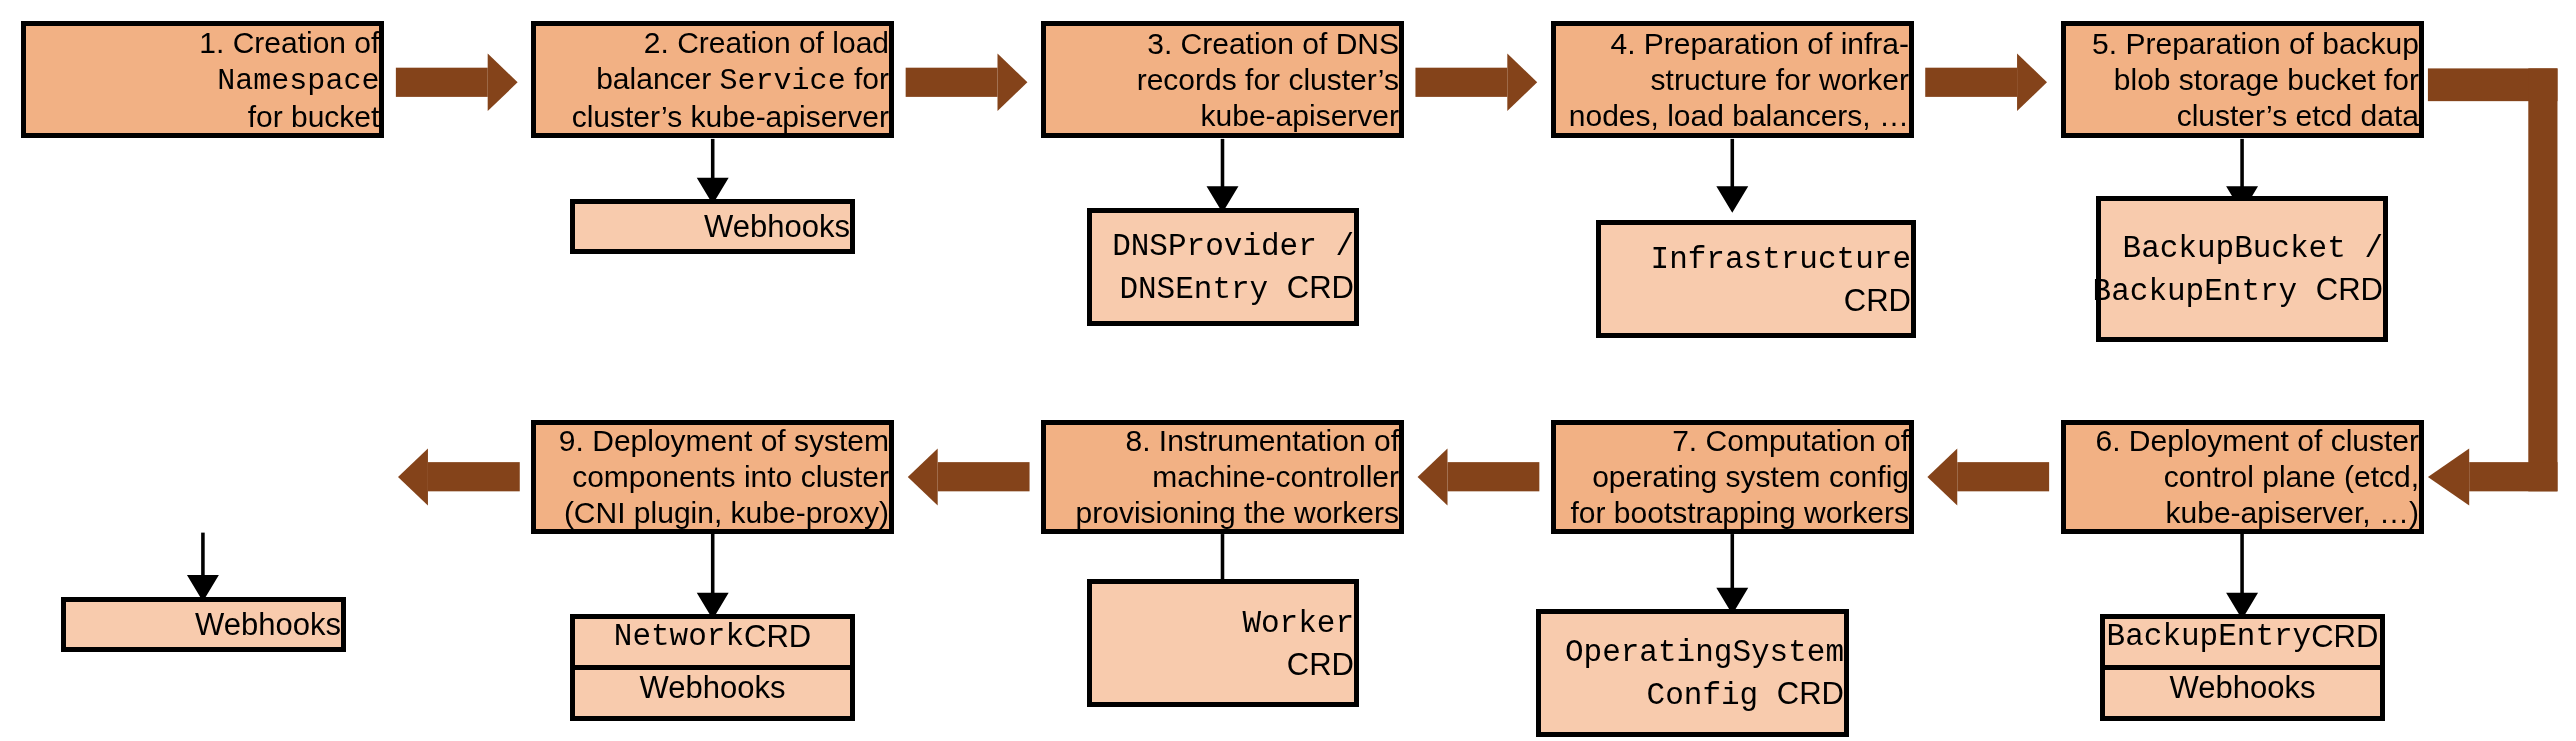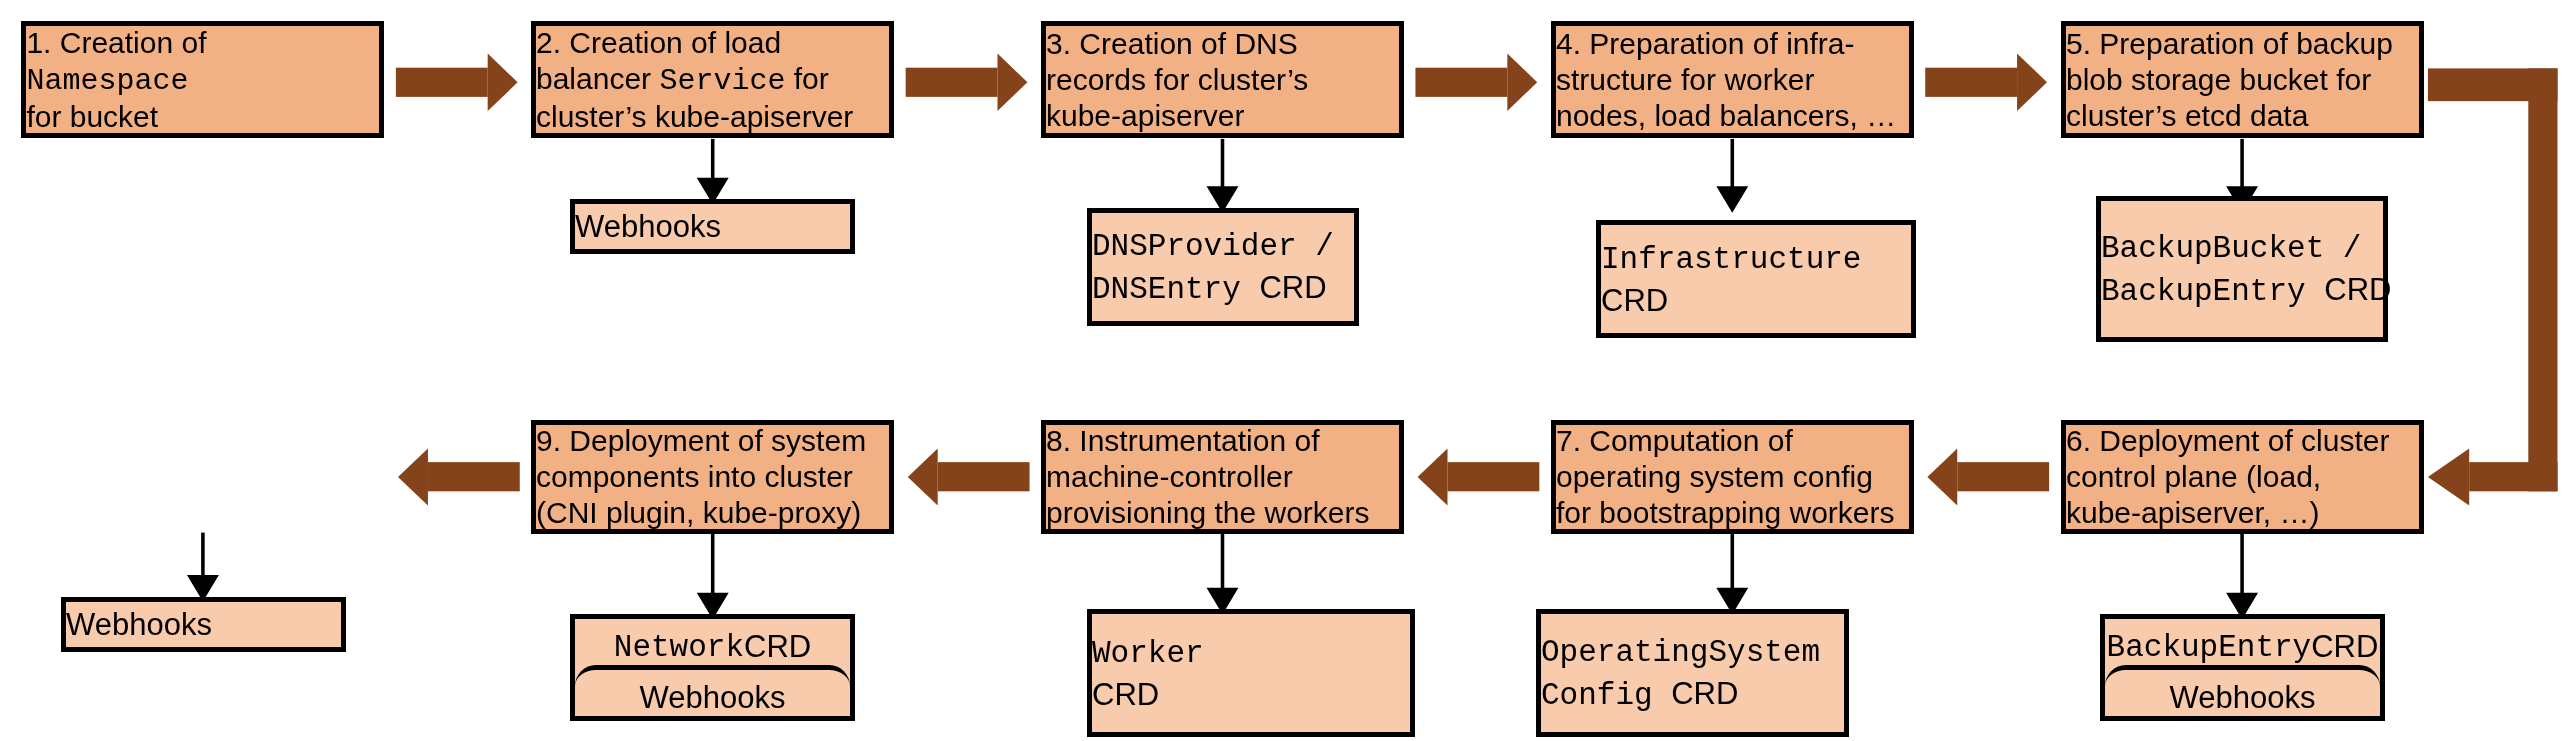--- a/index.html
+++ b/index.html
@@ -11,40 +11,40 @@
     color:#000;
     overflow:hidden;
   }
   #arrow-layer{position:absolute;left:0;top:0;z-index:0;}
   .box{
     position:absolute;
     box-sizing:border-box;
     background:#F2B184;
     border:5.7px solid #000000;
     display:flex;flex-direction:column;
-    align-items:flex-start;justify-content:center;
+    align-items:flex-end;justify-content:center;
     text-align:center;
     z-index:1;
   }
   .main .line{font-size:30px;line-height:36px;white-space:nowrap;}
   .sub{
     background:#F8CBAD;
     border-width:5px;
   }
   .sub .line{font-size:31px;line-height:41px;white-space:nowrap;}
   .mono{font-family:"Liberation Mono", monospace;}
   .bold{font-weight:normal;}
   .pair{
     position:absolute;box-sizing:border-box;
     background:#F8CBAD;border:5px solid #000;
     display:flex;flex-direction:column;z-index:1;
   }
   .pair .cell{
-    flex:1;display:flex;align-items:flex-end;justify-content:center;
-    font-size:31px;white-space:nowrap;border-radius:21px;
+    flex:1;display:flex;align-items:flex-start;justify-content:center;
+    font-size:31px;white-space:nowrap;
   }
   .pair .cell + .cell{border-top:5px solid #000;}
 </style>
 </head>
 <body>
 
 <div id="canvas">
 
   <svg id="arrow-layer" width="2576" height="742" viewBox="0 0 3618 1042">
 
@@ -192,39 +192,39 @@
   </div>
 
   <div class="box main" style="left:1551px;top:420px;width:363px;height:114px">
     <div class="line"><span>7. Computation of</span></div>
     <div class="line"><span>operating system config</span></div>
     <div class="line"><span>for bootstrapping workers</span></div>
   </div>
 
   <div class="box main" style="left:2061px;top:420px;width:363px;height:114px">
     <div class="line"><span>6. Deployment of cluster</span></div>
-    <div class="line"><span>control plane (load,</span></div>
+    <div class="line"><span>control plane (etcd,</span></div>
     <div class="line"><span>kube-apiserver, …)</span></div>
   </div>
 
   <div class="box sub" style="left:61px;top:597px;width:285px;height:55px">
     <div class="line bold"><span>Webhooks</span></div>
   </div>
 
   <div class="pair" style="left:570px;top:614px;width:285px;height:107px">
     <div class="cell">
         <span class="mono">Network </span>
         <span class="bold">CRD</span>
       </div>
     <div class="cell bold">
         <span>Webhooks</span>
       </div>
   </div>
 
-  <div class="box sub" style="left:1087px;top:609px;width:328px;height:128px">
+  <div class="box sub" style="left:1087px;top:579px;width:272px;height:128px">
     <div class="line"><span class="mono">Worker</span></div>
     <div class="line"><span class="bold">CRD</span></div>
   </div>
 
   <div class="box sub" style="left:1536px;top:609px;width:313px;height:128px">
     <div class="line"><span class="mono">OperatingSystem</span></div>
     <div class="line"><span class="mono">Config </span><span class="bold">CRD</span></div>
   </div>
 
   <div class="pair" style="left:2100px;top:614px;width:285px;height:107px">

